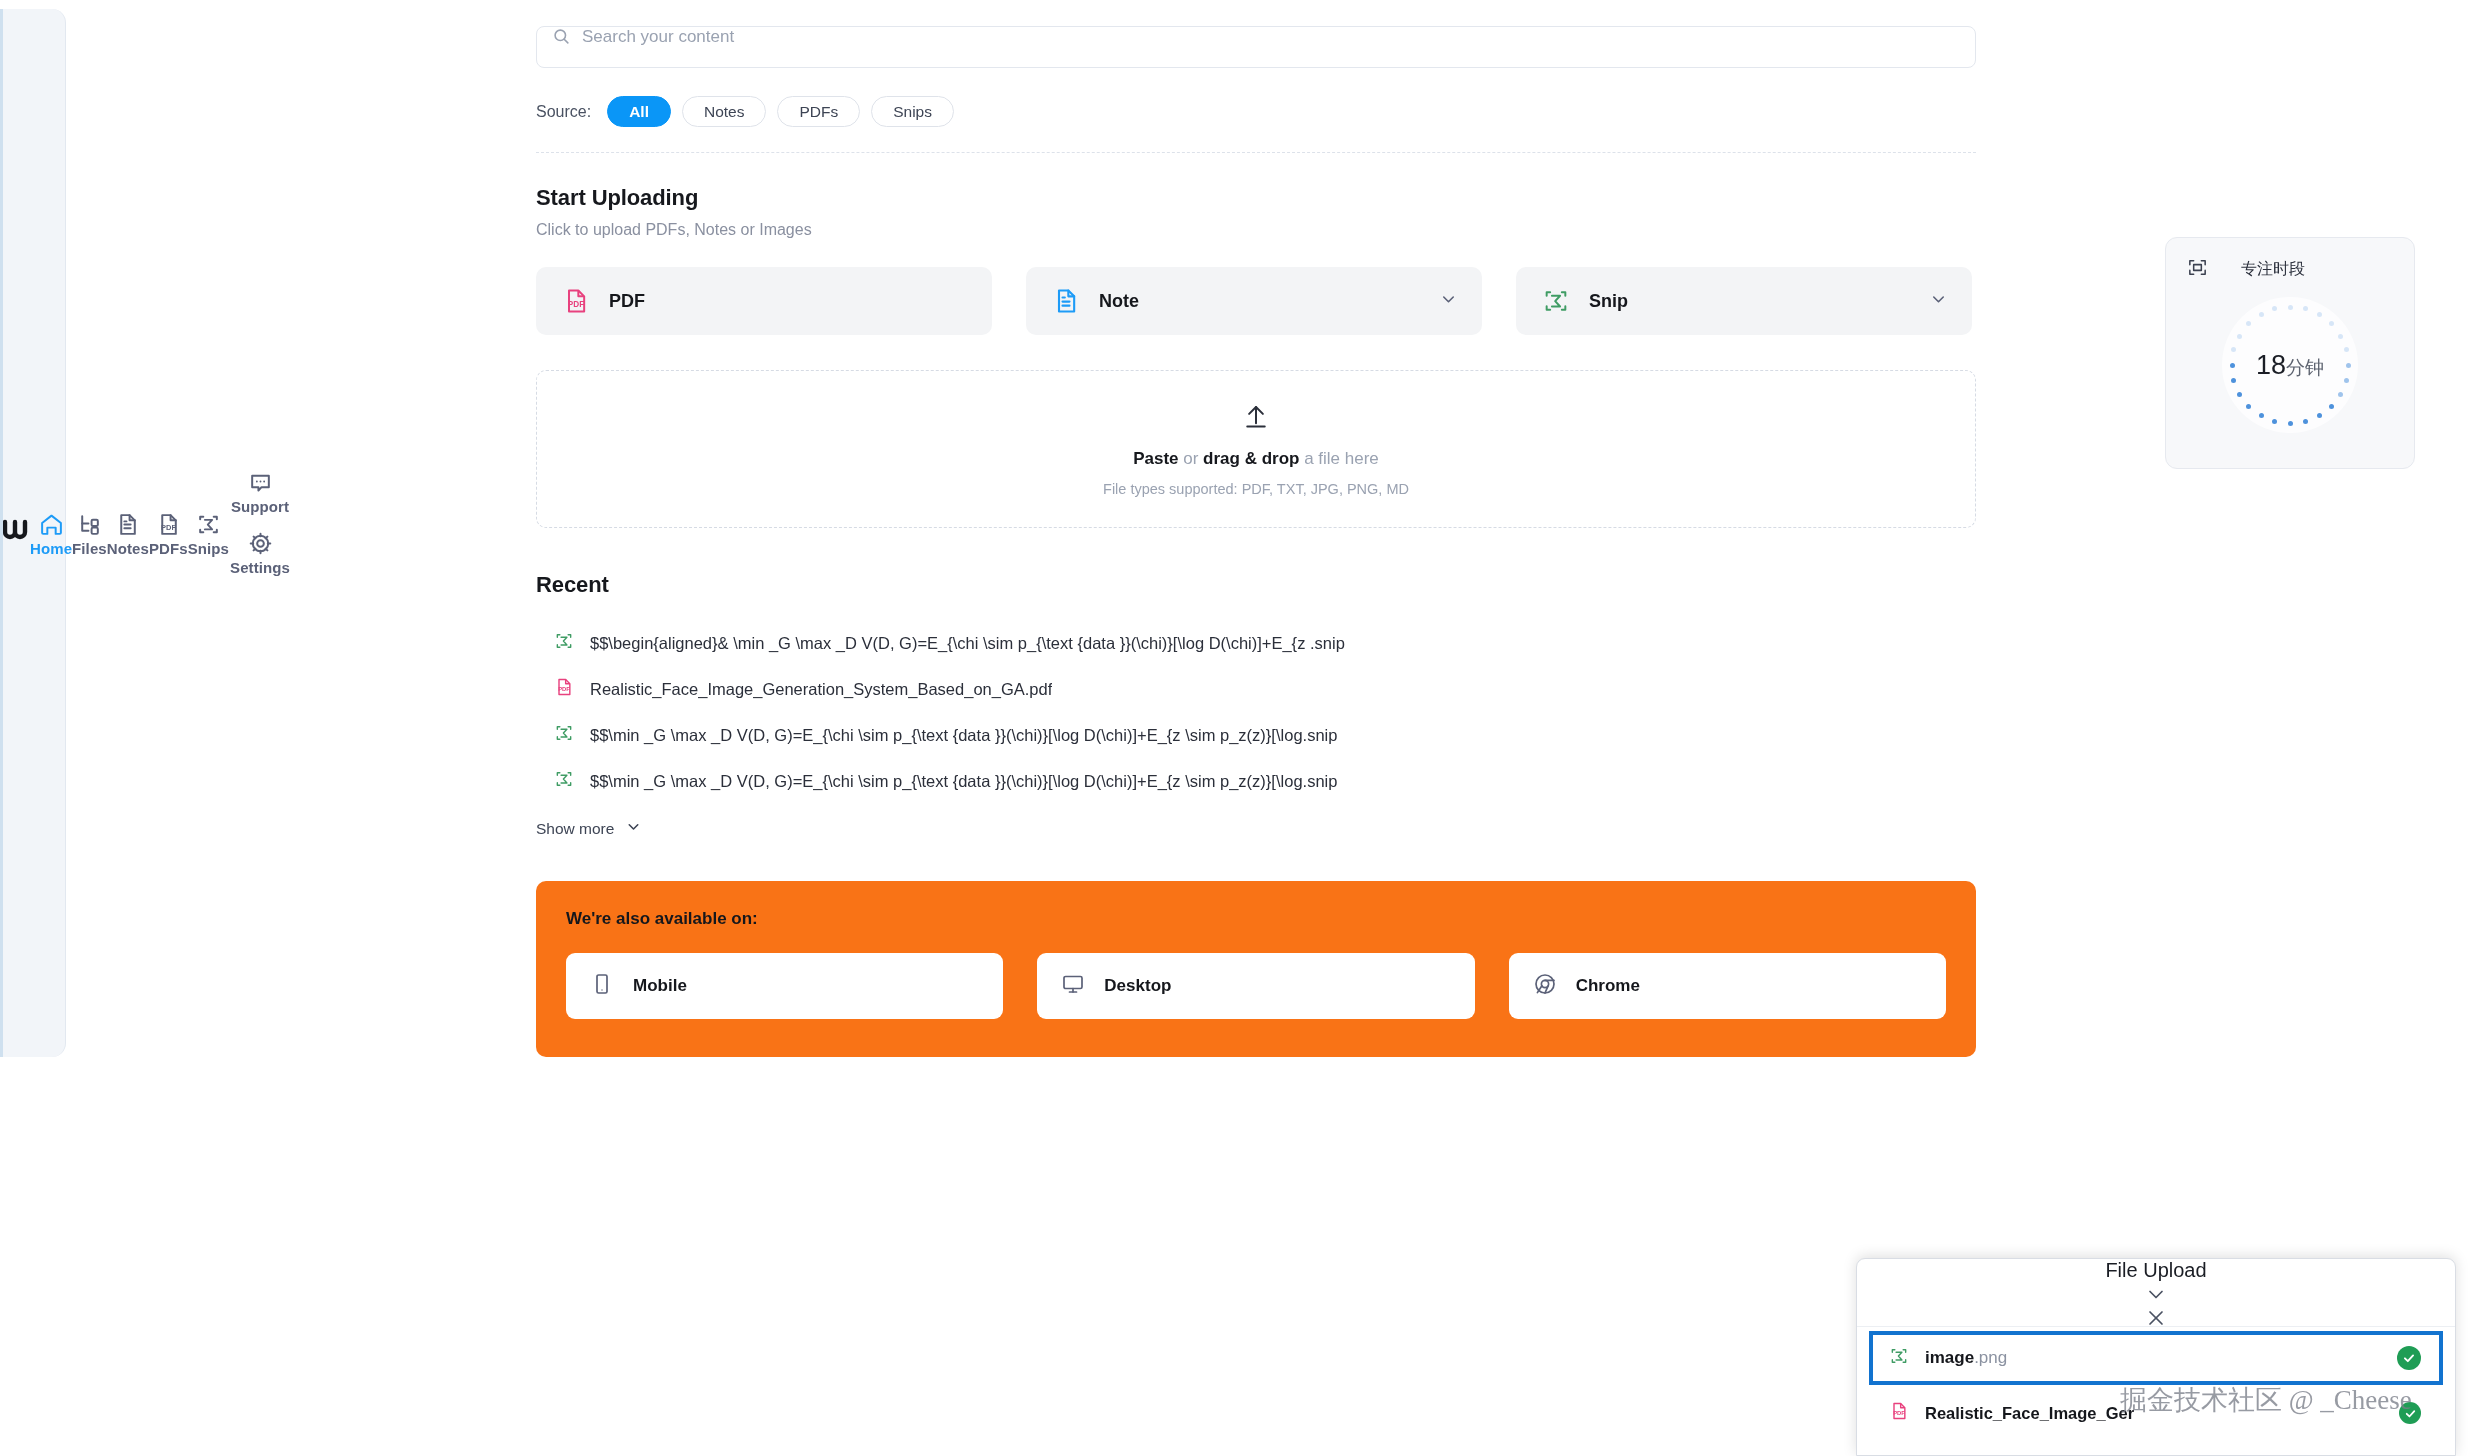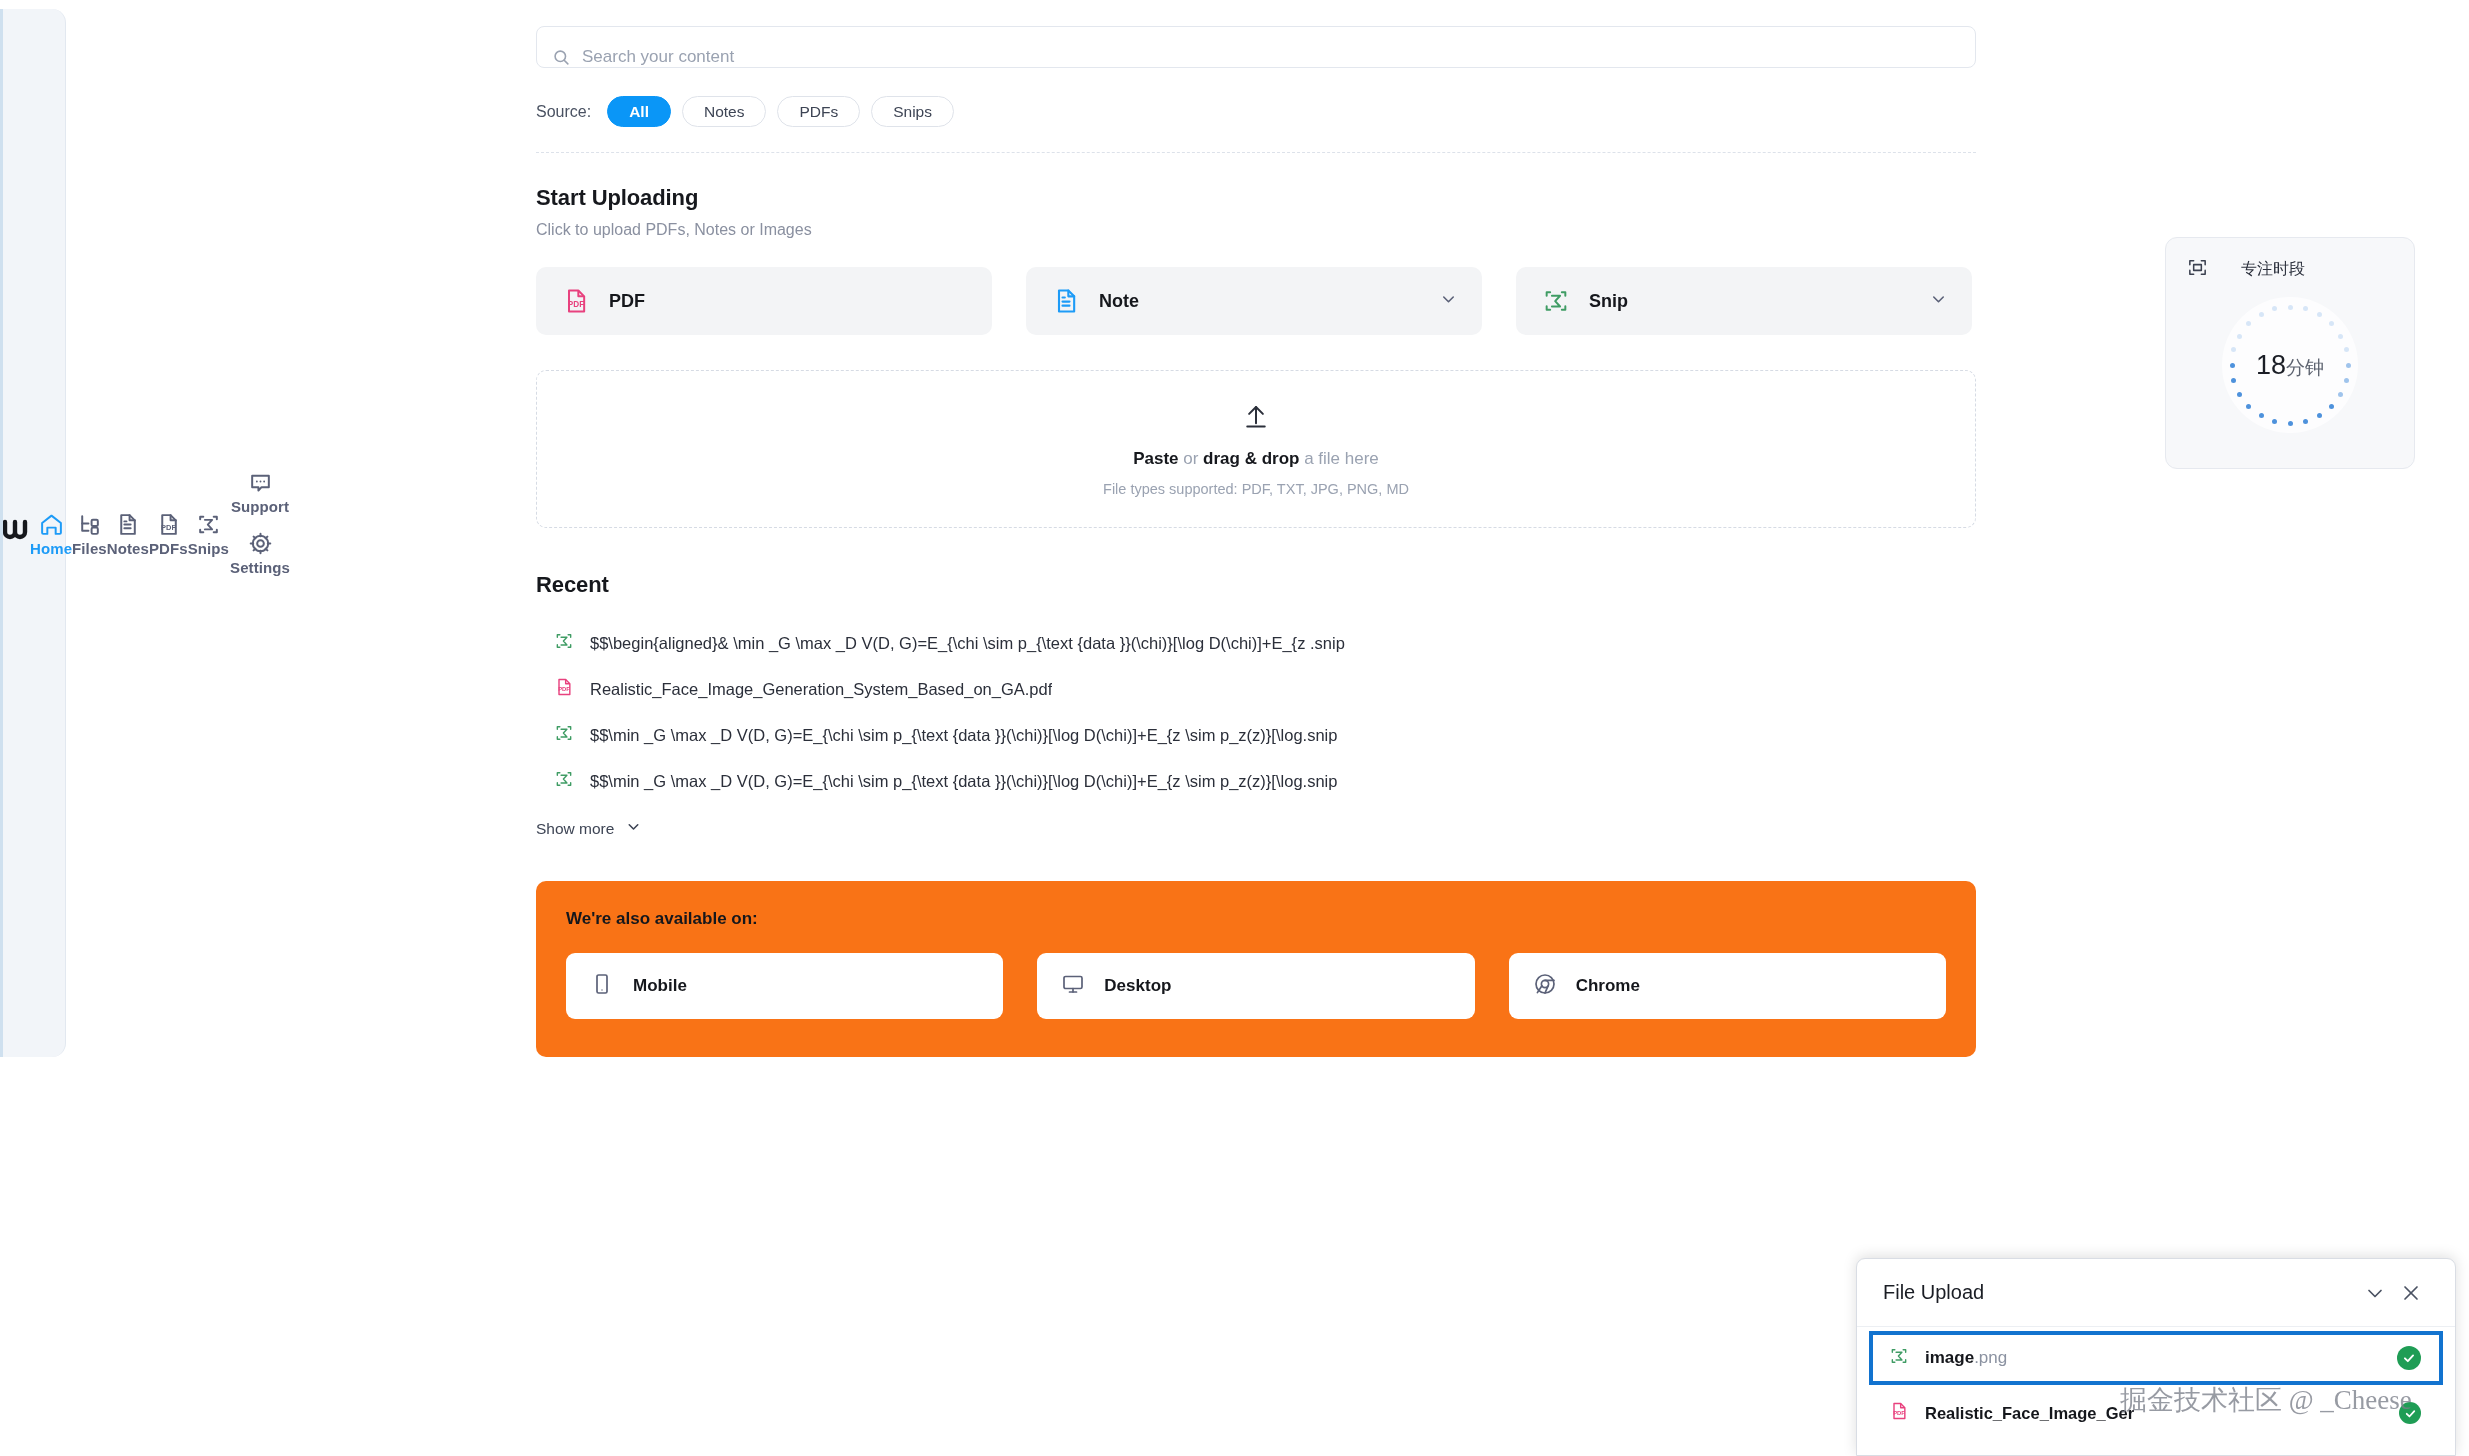--- a/index.html
+++ b/index.html
@@ -45,21 +45,21 @@
   #main {
     position: absolute; left: 536px; top: 0;
     width: 1440px; height: 1456px;
   }
 
   
   #search-box {
     margin-top: 26px;
     height: 42px; width: 1440px;
     border: 1px solid #e3e7ee; border-radius: 8px;
-    display: flex; align-items: flex-end; gap: 11px; padding: 0 15px;
+    display: flex; align-items: flex-start; gap: 11px; padding: 0 15px;
     background: #fff;
   }
   #search-box input {
     border: none; outline: none; flex: 1;
     font-size: 17px; color: #333; background: transparent;
     font-family: "Liberation Sans", sans-serif;
   }
   #search-box input::placeholder { color: #9aa2b1; }
 
   
@@ -160,22 +160,23 @@
   
   #upload-panel {
     position: absolute; left: 1856px; top: 1258px;
     width: 600px; height: 198px;
     background: #fff; border: 1px solid #d9dde4;
     border-top-left-radius: 9px; border-top-right-radius: 9px;
     box-shadow: 0 -2px 14px rgba(0,0,0,.13);
     overflow: hidden;
   }
   #up-head {
-    height: 68px; display: flex; align-items: center; padding: 7px 26px;
+    height: 68px; display: flex; align-items: center; padding: 0 26px;
     border-bottom: 1px solid #eceff3;
+    flex-direction: column;
   }
   #up-title { font-size: 20px; color: #1a1d24; font-weight: 400; flex: 1; }
   .up-btn { width: 36px; height: 36px; display:flex; align-items:center; justify-content:center; cursor:pointer; }
   #up-row-active {
     margin: 4px 12px 0; height: 54px;
     border: 4px solid #1273cf; background: #fff;
     display: flex; align-items: center; padding: 0 16px; position: relative;
   }
   #up-row-active .fname { font-size: 17px; color: #15171c; font-weight: 600; margin-left: 16px; }
   #up-row-active .fname .ext { color: #8b92a1; font-weight: 400; }

